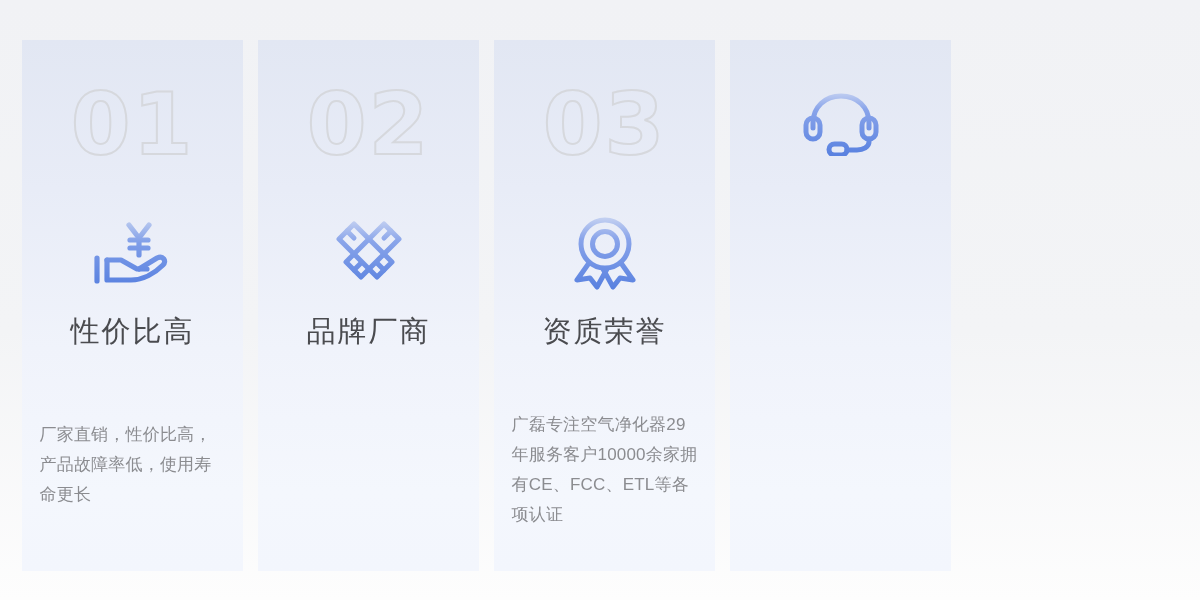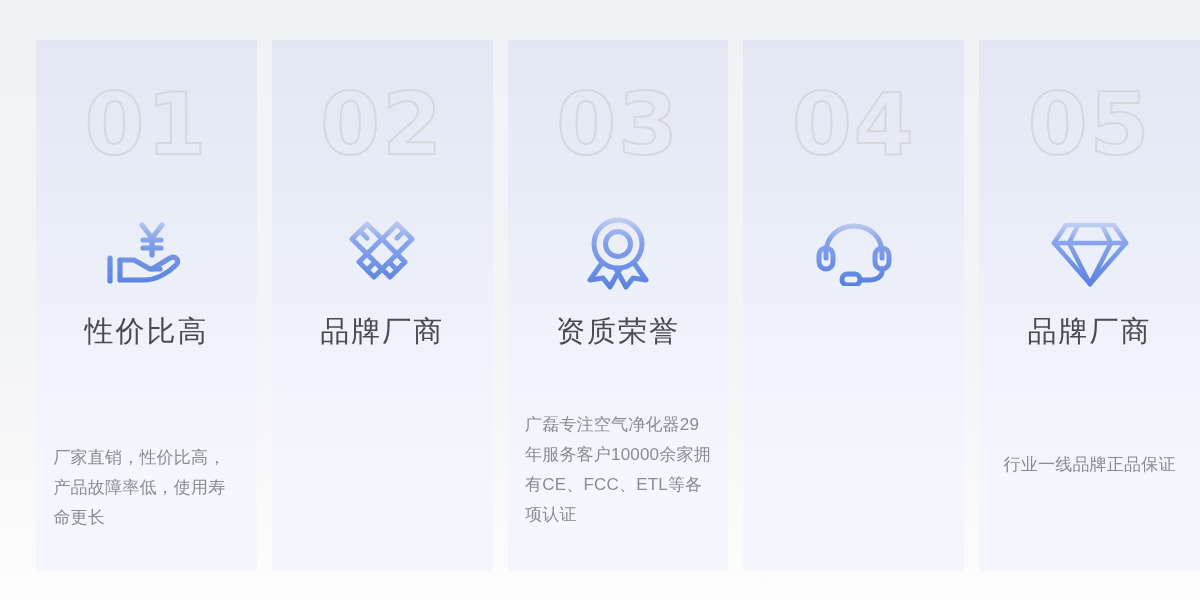--- a/index.html
+++ b/index.html
@@ -14,21 +14,21 @@
     overflow: hidden;
   }
 
   #feature-strip {
     position: relative;
     width: 1200px;
     height: 600px;
     display: flex;
     align-items: flex-start;
     justify-content: flex-start;
-    padding-left: 36px;
+    padding-left: 22px;
     box-sizing: border-box;
     background: linear-gradient(180deg, #f1f2f5 0%, #f3f4f6 55%, #fdfdfd 100%);
   }
 
   .feature-card {
     position: relative;
     width: 221px;
     height: 531px;
     margin-top: 40px;
     margin-right: 15px;
@@ -69,21 +69,21 @@
     margin-top: 22px;
     font-size: 29px;
     font-weight: 400;
     letter-spacing: 2px;
     color: #4a4b4f;
     text-align: center;
     white-space: nowrap;
   }
 
   .card-desc {
-    margin-top: 91px;
+    margin-top: 68px;
     width: 186px;
     font-size: 17px;
     line-height: 30px;
     color: #8b8c90;
     text-align: left;
     letter-spacing: 0.2px;
   }
   .card-desc.is-centered {
     text-align: center;
     margin-top: 98px;
@@ -163,57 +163,34 @@
           <path d="M20 47 L8 64 L21 62 L28 71 L38 53"></path>
           <path d="M52 47 L64 64 L51 62 L44 71 L34 53"></path>
         </g>
       </svg>
     </div>
     <div class="card-title">资质荣誉</div>
     <div class="card-desc tight">广磊专注空气净化器29年服务客户10000余家拥有CE、FCC、ETL等各项认证</div>
   </div>
 
   <div class="feature-card">
-    <div class="card-number">04</div>
     <div class="card-icon">
       <svg width="76" height="66" viewBox="0 0 76 66" fill="none">
         <defs>
           <linearGradient id="g4" x1="38" y1="2" x2="38" y2="64" gradientUnits="userSpaceOnUse">
             <stop offset="0" stop-color="#c3d0f1"></stop>
             <stop offset="0.28" stop-color="#89a4ea"></stop>
             <stop offset="1" stop-color="#5a82e0"></stop>
           </linearGradient>
         </defs>
         <g stroke="url(#g4)" stroke-width="5" stroke-linecap="round" stroke-linejoin="round" fill="none">
           <path d="M10 38 V33 C10 17 22 6 38 6 C54 6 66 17 66 33 V38"></path>
           <rect x="3" y="28" width="14" height="21" rx="7"></rect>
           <rect x="59" y="28" width="14" height="21" rx="7"></rect>
           <path d="M66 49 V52 C66 57 60 60 54 60 H44"></path>
           <rect x="26" y="54" width="18" height="11" rx="5.5"></rect>
         </g>
       </svg>
     </div>
   </div>
 
-  <div class="feature-card">
-    <div class="card-number">05</div>
-    <div class="card-icon">
-      <svg width="80" height="70" viewBox="0 0 80 70" fill="none">
-        <defs>
-          <linearGradient id="g5" x1="40" y1="3" x2="40" y2="67" gradientUnits="userSpaceOnUse">
-            <stop offset="0" stop-color="#cbd6f3"></stop>
-            <stop offset="0.3" stop-color="#8ba6eb"></stop>
-            <stop offset="1" stop-color="#5a82e0"></stop>
-          </linearGradient>
-        </defs>
-        <g stroke="url(#g5)" stroke-width="4.6" stroke-linecap="round" stroke-linejoin="round" fill="none">
-          <path d="M16 7 H64 L76 25 L40 66 L4 25 Z"></path>
-          <path d="M4 25 H76"></path>
-          <path d="M28 7 L19 25 L40 66"></path>
-          <path d="M52 7 L61 25 L40 66"></path>
-        </g>
-      </svg>
-    </div>
-    <div class="card-title">品牌厂商</div>
-    <div class="card-desc is-centered">行业一线品牌正品保证</div>
-  </div>
 
 </div>
 
 </body></html>

